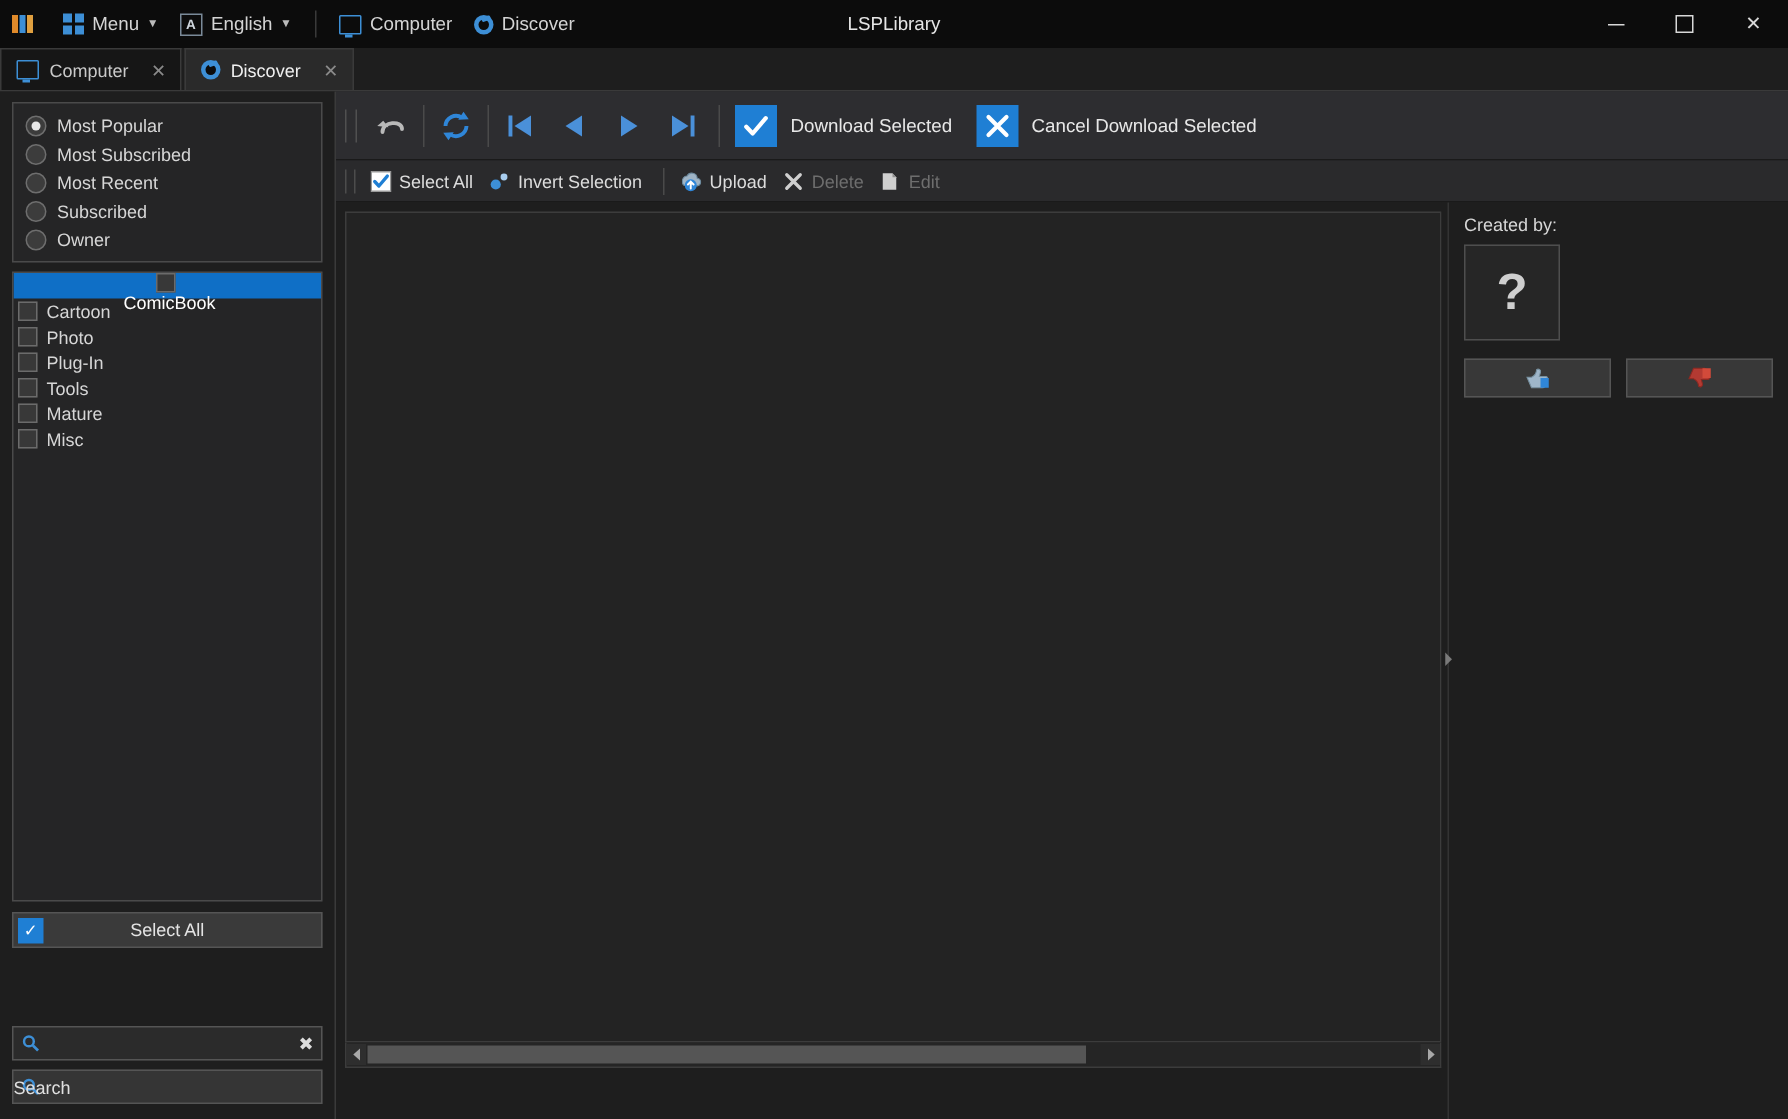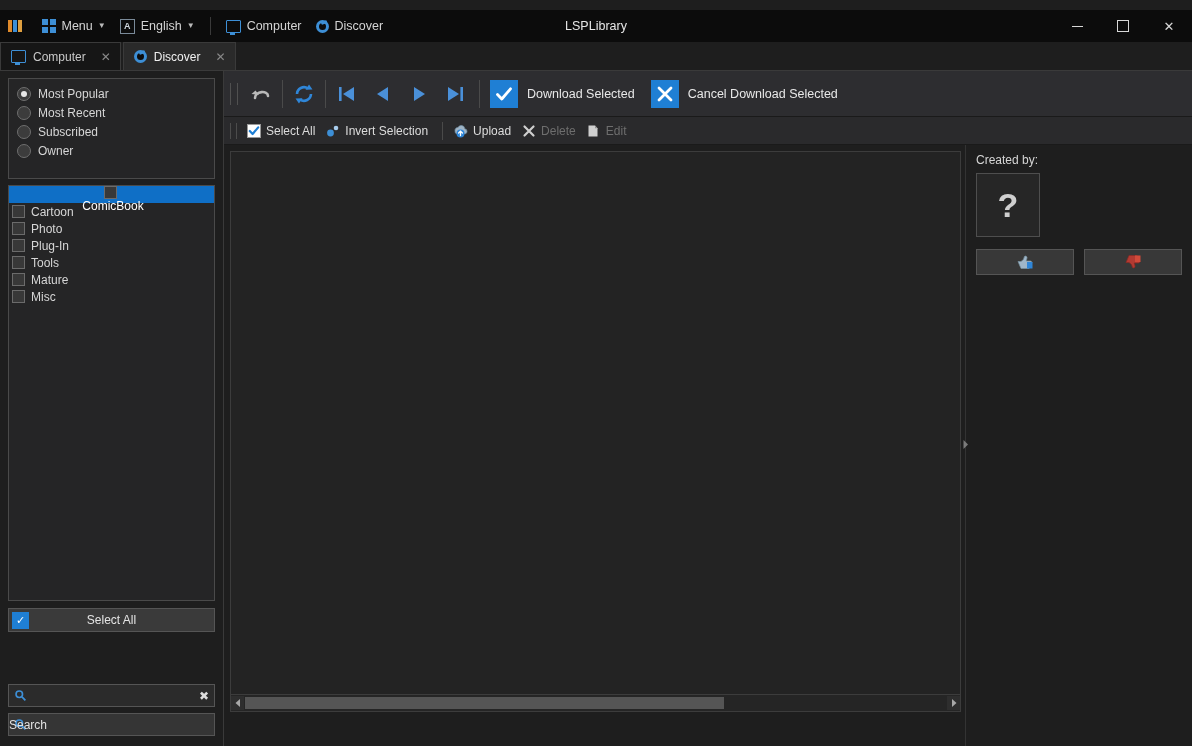--- a/index.html
+++ b/index.html
@@ -7,21 +7,21 @@
     width:1192px;height:746px;overflow:hidden;
     background:#1e1e1e;
     font-family:"Liberation Sans","DejaVu Sans",sans-serif;
     font-size:12px;
     color:#d4d4d4;
     -webkit-font-smoothing:antialiased;
   }
   .app{position:relative;width:1192px;height:746px;background:#1e1e1e;display:flex;flex-direction:column;}
 
   
-  .titlebar{height:32px;background:#0c0c0c;display:flex;align-items:center;flex:none;position:relative;margin-top:10px;}
+  .titlebar{height:32px;background:#0c0c0c;display:flex;align-items:center;flex:none;position:relative;}
   .tb-left{display:flex;align-items:center;height:32px;padding-left:8px;gap:0px;}
   .logo-icon{width:16px;height:12px;display:flex;margin-right:11px;}
   .logo-icon i{display:block;width:4px;height:12px;margin-right:1px;}
   .logo-icon i:nth-child(1){background:#e08a2a;}
   .logo-icon i:nth-child(2){background:#3d8fd6;}
   .logo-icon i:nth-child(3){background:#e0a040;}
   .mi{display:flex;align-items:center;height:24px;padding:0 7px;color:#d4d4d4;font-size:12.5px;cursor:default;border-radius:2px;}
   .win-grid{display:grid;grid-template-columns:6px 6px;grid-template-rows:6px 6px;gap:1.5px;margin-right:6px;}
   .win-grid s{display:block;background:#3d8fd6;}
   .caret{margin-left:5px;font-size:8px;color:#bbb;line-height:1;}
@@ -44,21 +44,21 @@
        border:1px solid #3a3a3a;border-bottom:none;background:#161616;margin-right:2px;cursor:default;min-width:90px;}
   .tab.active{background:#2a2a2a;color:#f0f0f0;}
   .tab .tlabel{margin-right:12px;}
   .tab .tclose{color:#8a8a8a;font-size:12px;margin-left:auto;padding:0 3px;}
 
   
   .bodyrow{flex:1;display:flex;min-height:0;}
 
   
   .leftpanel{width:223px;flex:none;background:#1e1e1e;border-right:1px solid #3a3a3a;display:flex;flex-direction:column;}
-  .radiogroup{margin:7px 8px 0 8px;border:1px solid #4a4a4a;background:#252526;padding:5px 0 18px 0;text-align:right;}
+  .radiogroup{margin:7px 8px 0 8px;border:1px solid #4a4a4a;background:#252526;padding:5px 0 5px 0;text-align:right;}
   .radio{display:flex;align-items:center;height:19px;padding-left:8px;font-size:12px;color:#d6d6d6;cursor:default;}
   .radio .rdot{width:12px;height:12px;border-radius:50%;background:#3c3c3c;border:1px solid #6e6e6e;margin-right:7px;position:relative;flex:none;}
   .radio.on .rdot:after{content:"";position:absolute;left:3px;top:3px;width:6px;height:6px;border-radius:50%;background:#e8e8e8;}
 
   .catlist{margin:6px 8px 0 8px;border:1px solid #4a4a4a;background:#252526;flex:1;overflow:hidden;min-height:0;}
   .catrow{display:flex;align-items:center;height:17px;padding-left:3px;font-size:12px;color:#d6d6d6;cursor:default;}
   .catrow.sel{background:#0f6fc6;color:#fff;flex-direction:column;}
   .cbox{width:11px;height:11px;background:#383838;border:1px solid #6b6b6b;margin-right:6px;flex:none;}
 
   .selall-btn{margin:7px 8px 0 8px;height:22px;background:#3a3a3a;border:1px solid #555;display:flex;align-items:center;position:relative;cursor:default;}
@@ -186,20 +186,24 @@
   </div>
 
   <div class="bodyrow">
 
     <div class="leftpanel">
 
       <div class="radiogroup">
         <div class="radio on">
           <span class="rdot"></span>
           <span>Most Popular</span>
+        </div>
+        <div class="radio">
+          <span class="rdot"></span>
+          <span>Most Subscribed</span>
         </div>
         <div class="radio">
           <span class="rdot"></span>
           <span>Most Recent</span>
         </div>
         <div class="radio">
           <span class="rdot"></span>
           <span>Subscribed</span>
         </div>
         <div class="radio">

